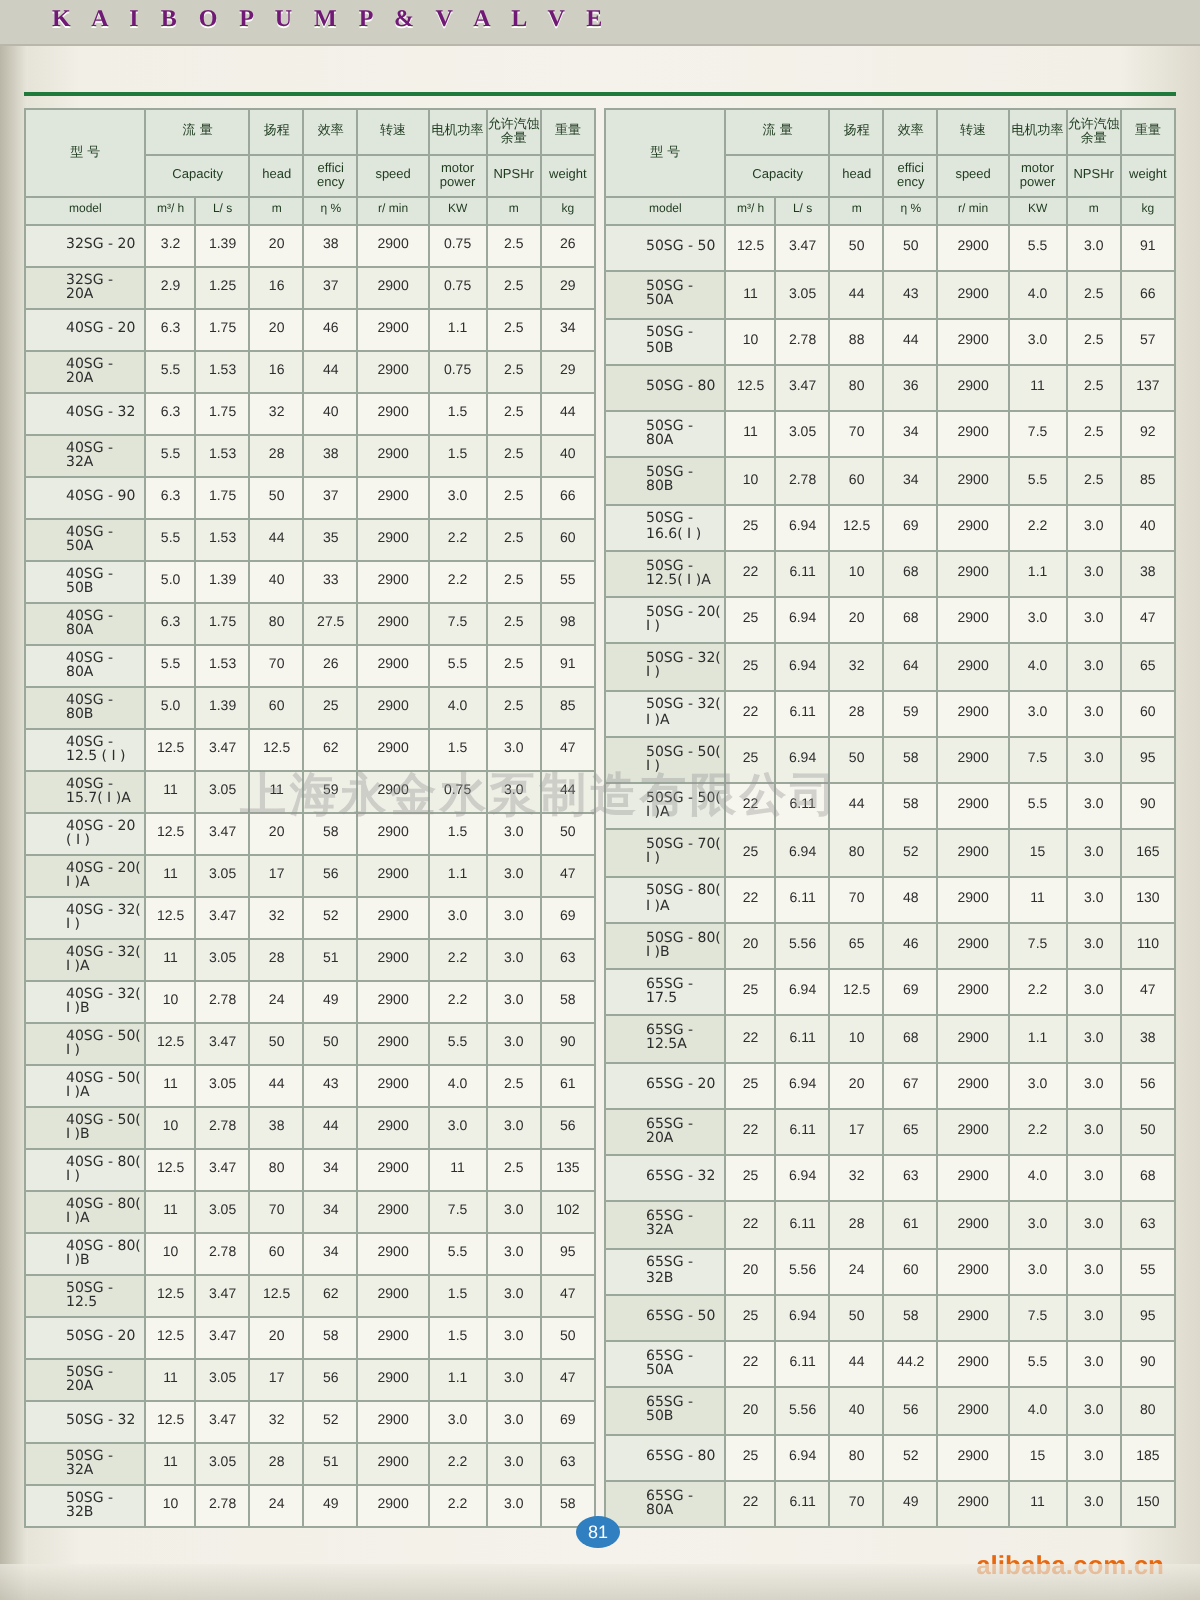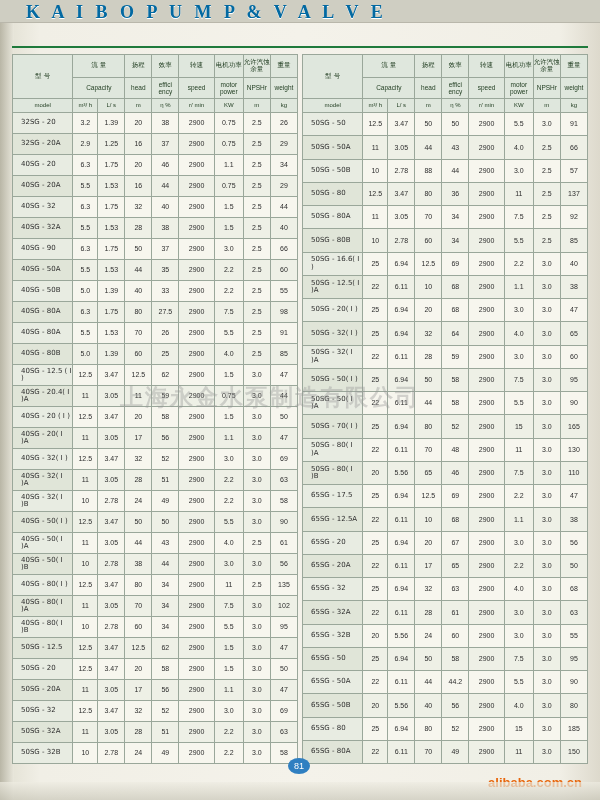--- a/index.html
+++ b/index.html
@@ -17,22 +17,22 @@
   
   .banner{
     position:absolute;left:0;top:0;width:600px;height:22px;
     background:#cfcec2;
     border-bottom:1px solid #b9b7ab;
     overflow:hidden;
   }
   .banner .btxt{
     position:absolute;left:26px;top:2px;
     font-family:"Liberation Serif", serif;
-    font-weight:bold;font-size:18px;letter-spacing:4px;
-    color:#0369a1;
+    font-weight:bold;font-size:12px;letter-spacing:4px;
+    color:#701a75;
     text-shadow:0 1px 0 #fff;
   }
   .title-row{
     position:absolute;left:0;top:22px;width:600px;height:26px;
   }
   .title-cn{
     position:absolute;left:18px;top:3px;
     font-family:"Liberation Sans", sans-serif;
     font-size:15px;font-weight:bold;color:#127a3c;
   }
@@ -71,21 +71,21 @@
     font-size:6.5px;
     color:#1d3a1d;
     line-height:1.1;
   }
   thead tr.h1 td{height:22px;}
   thead tr.h2 td{height:20px;}
   thead tr.h3 td{height:13px;font-size:6px;}
   tbody tr:nth-child(odd){background:#f7f6ee;}
   tbody tr:nth-child(even){background:#eef0e6;}
   td.model{
-    text-align:left;padding-left:8px;font-size:7px;
+    text-align:left;padding-left:20px;font-size:7px;
     background:#e8ece2;
   }
   tbody tr:nth-child(even) td.model{background:#e0e5d8;}
   .cjk{font-family:"DejaVu Sans", sans-serif;}
   
   col.c-model{width:58px;}
   col.c-cap{width:24px;}
   col.c-cap2{width:26px;}
   col.c-head{width:26px;}
   col.c-eff{width:26px;}
@@ -320,21 +320,21 @@
             <td>12.5</td>
             <td>3.47</td>
             <td>12.5</td>
             <td>62</td>
             <td>2900</td>
             <td>1.5</td>
             <td>3.0</td>
             <td>47</td>
           </tr>
           <tr>
-            <td class="model cjk">40SG - 20.4( Ⅰ )A</td>
+            <td class="model cjk">40SG - 15.7( Ⅰ )A</td>
             <td>11</td>
             <td>3.05</td>
             <td>11</td>
             <td>59</td>
             <td>2900</td>
             <td>0.75</td>
             <td>3.0</td>
             <td>44</td>
           </tr>
           <tr>

